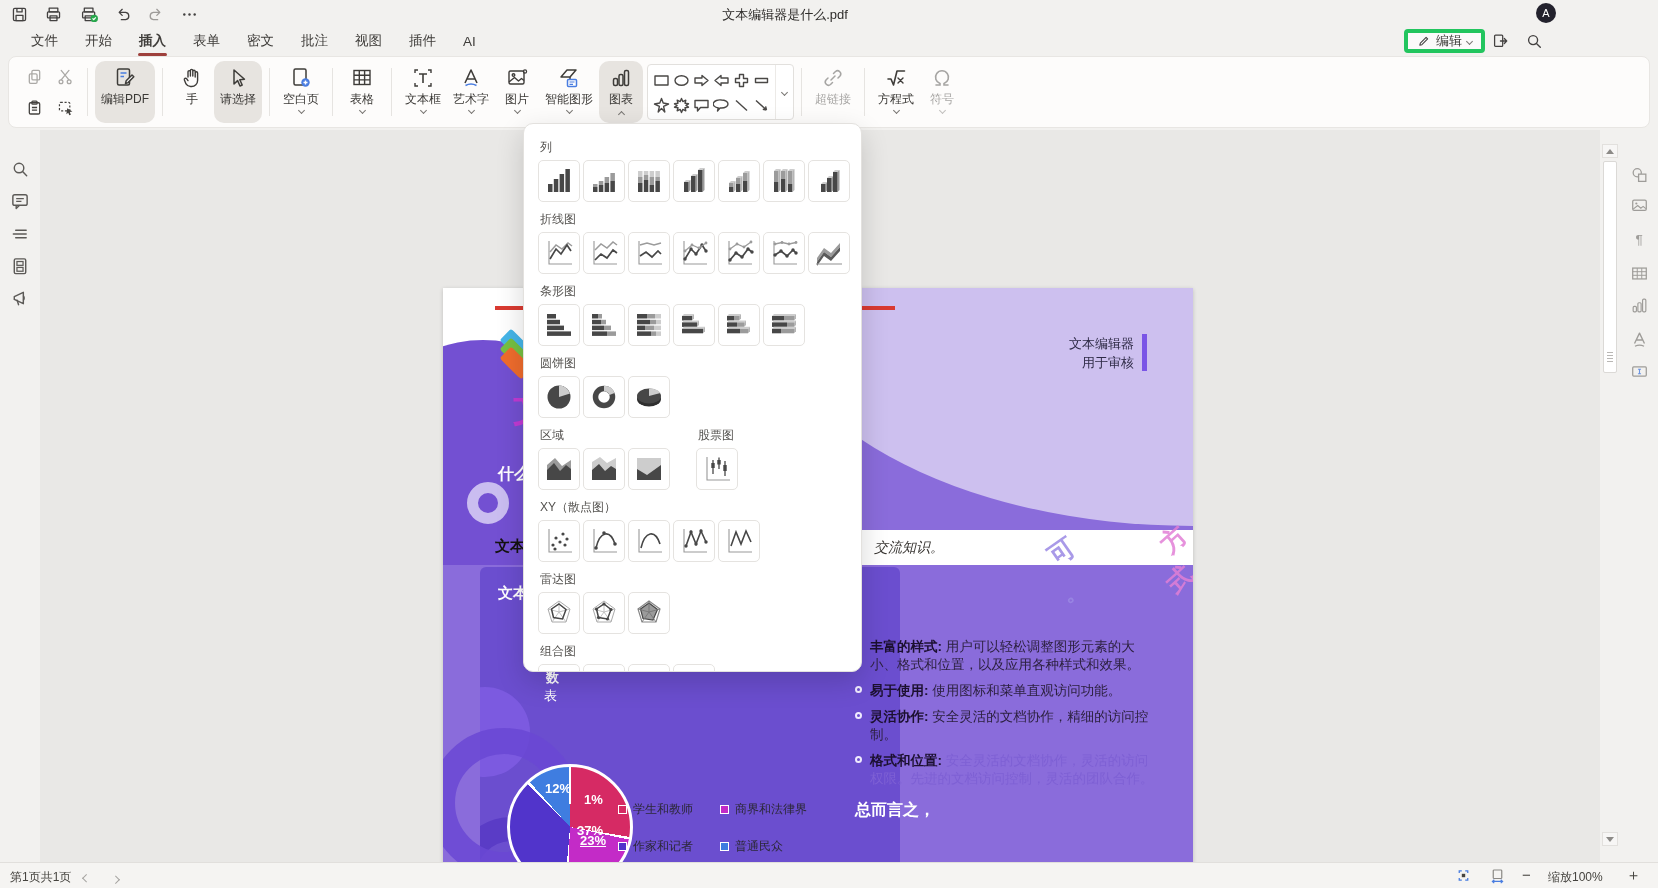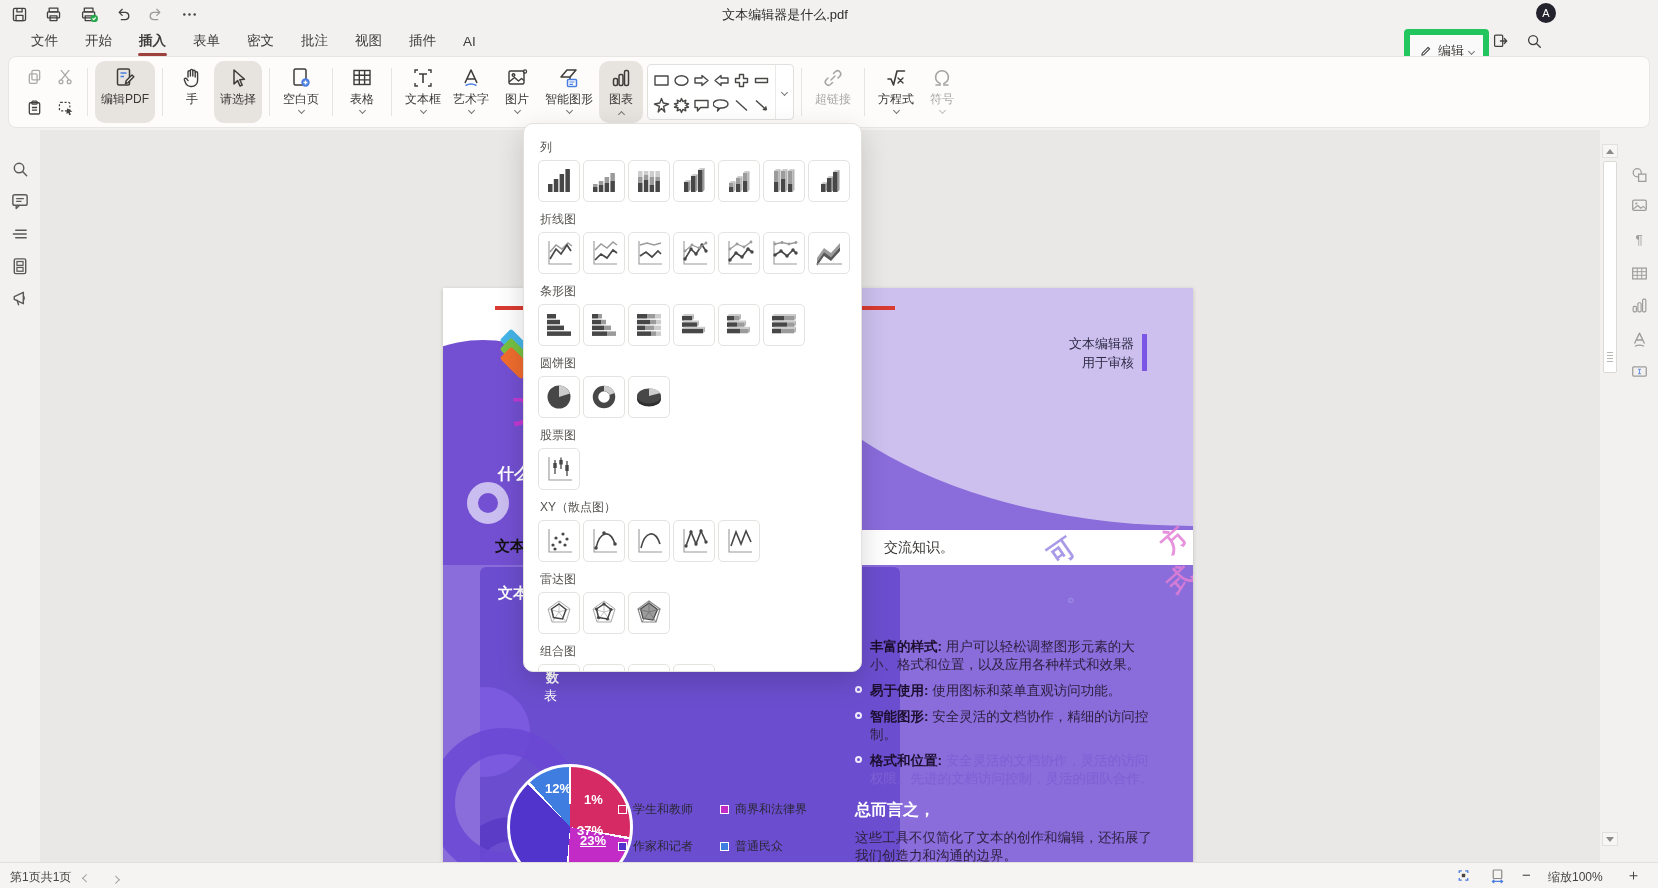--- a/index.html
+++ b/index.html
@@ -14,21 +14,21 @@
   .tb-ic svg{width:19px;height:19px;}
   .tb-title{position:absolute;top:6px;left:700px;width:170px;text-align:center;font-size:13px;color:#2f2d2b;}
   .avatar{position:absolute;top:3px;left:1536px;width:20px;height:20px;border-radius:50%;background:#23222d;color:#fff;font-size:11px;display:flex;align-items:center;justify-content:center;}
 
   
   .menubar{position:absolute;left:0;top:28px;width:100%;height:26px;}
   .menu-items{position:absolute;left:22px;top:0;display:flex;gap:9px;height:26px;align-items:center;}
   .mitem{font-size:13.5px;color:#3f3d3a;padding:2px 9px;position:relative;cursor:default;text-align:center;}
   .mitem.active{font-weight:bold;}
   .mitem.active::after{content:"";position:absolute;left:8px;right:8px;bottom:-4px;height:3px;background:#9e403c;border-radius:2px;}
-  .edit-btn{position:absolute;left:1404px;top:1px;height:23px;display:flex;align-items:center;gap:5px;padding:16px 9px;border:6px solid #22c55e;border-radius:4px;background:#fbfafa;font-size:13px;color:#3f3d3a;}
+  .edit-btn{position:absolute;left:1404px;top:1px;height:23px;display:flex;align-items:center;gap:5px;padding:8px 9px;border:4px solid #22c55e;border-radius:4px;background:#fbfafa;font-size:13px;color:#3f3d3a;}
   .mb-ic{position:absolute;top:2px;width:24px;height:22px;display:flex;align-items:center;justify-content:center;}
   .mb-ic svg{width:18px;height:18px;}
 
   
   .ribbon{position:absolute;left:8px;top:56px;width:1642px;height:72px;background:#fdfcfb;border:1px solid #e8e6e3;border-radius:8px;}
   .rb-row{position:absolute;left:10px;top:0;height:70px;display:flex;align-items:center;}
   .vsep{width:1px;height:48px;background:#e6e4e1;margin:0 7px;}
   .small-grid{display:grid;grid-template-columns:30px 30px;grid-template-rows:30px 30px;gap:1px;}
   .sm-btn{display:flex;align-items:center;justify-content:center;border-radius:3px;}
   .sm-btn svg{width:19px;height:19px;}
@@ -89,21 +89,21 @@
   .left-panel{position:absolute;left:37px;top:279px;width:420px;height:326px;background:#6b4ecf;border-radius:6px;overflow:hidden;}
   .lp-ring{position:absolute;left:-28px;top:250px;width:120px;height:120px;border-radius:50%;border:24px solid #5a3cc6;}
   .lp-circ{position:absolute;left:-40px;top:120px;width:90px;height:90px;border-radius:50%;background:#7c5ae0;}
   .bl-ring{position:absolute;left:-14px;top:440px;width:150px;height:150px;border-radius:50%;border:26px solid #6a48d4;opacity:.85;}
   .red-line{position:absolute;left:52px;top:18px;width:400px;height:4px;background:#d93a31;}
   .logo{position:absolute;left:54px;top:42px;width:40px;height:44px;}
   .logo i{position:absolute;left:4px;width:30px;height:30px;transform:rotate(45deg) scale(1,.55);border-radius:4px;}
   .doc-title{position:absolute;left:70px;top:96px;font-size:37px;font-weight:bold;color:#c23ad4;letter-spacing:2px;}
   .hero-h{position:absolute;left:55px;top:176px;font-size:16px;font-weight:bold;color:#fff;}
   .band-l{position:absolute;left:52px;top:249px;font-size:15px;font-weight:bold;color:#141210;}
-  .band-r{position:absolute;left:441px;top:251px;font-size:14px;color:#3a3734;}
+  .band-r{position:absolute;left:431px;top:251px;font-size:14px;color:#3a3734;font-style:italic;}
   .panel-h{position:absolute;left:55px;top:296px;font-size:15px;font-weight:bold;color:#fff;}
   .lfrag{position:absolute;color:#fff;font-size:13px;}
   .rbul{position:absolute;left:412px;top:350px;width:302px;}
   .bul{display:flex;gap:8px;margin-bottom:8px;}
   .bul .dot{flex:0 0 auto;width:7px;height:7px;border-radius:50%;border:2px solid #efeafe;margin-top:4px;}
   .bul .tx{font-size:13.5px;line-height:18px;color:#2d2140;}
   .bul .tx b{color:#1c1030;}
   .bul.muted .tx span{color:#7e60d4;}
   .sum-h{font-size:16px;font-weight:bold;color:#fff;margin:12px 0 8px;}
   .sum-t{font-size:13.5px;line-height:18px;color:#2d2140;}
@@ -521,28 +521,27 @@
           <div class="bul">
             <span class="dot"></span>
             <span class="tx"><b>丰富的样式:</b> <span>用户可以轻松调整图形元素的大小、格式和位置，以及应用各种样式和效果。</span></span>
           </div>
           <div class="bul">
             <span class="dot"></span>
             <span class="tx"><b>易于使用:</b> <span>使用图标和菜单直观访问功能。</span></span>
           </div>
           <div class="bul">
             <span class="dot"></span>
-            <span class="tx"><b>智能图形:</b> <span>安全灵活的文档协作，精细的访问控制。</span></span>
+            <span class="tx"><b>灵活协作:</b> <span>安全灵活的文档协作，精细的访问控制。</span></span>
           </div>
           <div class="bul muted">
             <span class="dot"></span>
             <span class="tx"><b>格式和位置:</b> <span>安全灵活的文档协作，灵活的访问权限。先进的文档访问控制，灵活的团队合作。</span></span>
           </div>
           <div class="sum-h">总而言之，</div>
-          <div class="sum-t">这些工具不仅简化了文本的创作和编辑，还拓展了我们创造力和沟通的边界。</div>
         </div>
 
       <div class="pie" id="pieEl" style="background: conic-gradient(rgb(255, 255, 255) 0%, rgb(255, 255, 255) 0.35%, rgb(214, 42, 100) 0.35%, rgb(214, 42, 100) 27.65%, rgb(255, 255, 255) 27.65%, rgb(255, 255, 255) 28.35%, rgb(195, 43, 199) 28.35%, rgb(195, 43, 199) 50.65%, rgb(255, 255, 255) 50.65%, rgb(255, 255, 255) 51.35%, rgb(81, 52, 203) 51.35%, rgb(81, 52, 203) 87.65%, rgb(255, 255, 255) 87.65%, rgb(255, 255, 255) 88.35%, rgb(63, 125, 224) 88.35%, rgb(63, 125, 224) 99.65%, rgb(255, 255, 255) 99.65%, rgb(255, 255, 255) 100.35%);"></div>
       <div id="pieLabels">
           <div class="pie-lb" style="left: 141px; top: 504px;">1%</div>
           <div class="pie-lb" style="left: 137px; top: 545px; text-decoration: underline;">23%</div>
           <div class="pie-lb" style="left: 87px; top: 535px; margin-left: 47px;">37%</div>
           <div class="pie-lb" style="left: 102px; top: 493px;">12%</div>
         </div>
       <div id="legend">
@@ -920,20 +919,43 @@
               <svg viewBox="0 0 34 34">
                 <ellipse cx="17" cy="19" rx="12" ry="7.5" fill="#2f2f2f"></ellipse>
                 <ellipse cx="17" cy="16" rx="12" ry="7.5" fill="#474747"></ellipse>
                 <path d="M17 16 L17 8.5 A12 7.5 0 0 1 28.5 13 Z" fill="#cdcdcd"></path>
               </svg>
             </div>
           </div>
         </div>
       </div>
       <div class="cm-row">
+        <div>
+          <div class="cm-label">区域</div>
+          <div class="cm-grid">
+            <div class="cm-box">
+              <svg viewBox="0 0 34 34">
+                <polygon points="5,28 5,13 13,6 20,14 29,8 29,28" fill="#9b9b9b"></polygon>
+                <polygon points="5,28 5,18 12,11 18,19 24,13 29,17 29,28" fill="#474747"></polygon>
+              </svg>
+            </div>
+            <div class="cm-box">
+              <svg viewBox="0 0 34 34">
+                <polygon points="5,28 5,10 13,5 20,11 29,6 29,28" fill="#cdcdcd"></polygon>
+                <polygon points="5,28 5,18 12,12 18,19 24,14 29,17 29,28" fill="#474747"></polygon>
+              </svg>
+            </div>
+            <div class="cm-box">
+              <svg viewBox="0 0 34 34">
+                <rect x="5" y="6" width="24" height="22" fill="#cdcdcd"></rect>
+                <polygon points="5,28 5,17 15,23 29,13 29,28" fill="#474747"></polygon>
+              </svg>
+            </div>
+          </div>
+        </div>
         <div>
           <div class="cm-label">股票图</div>
           <div class="cm-grid">
             <div class="cm-box">
               <svg viewBox="0 0 34 34">
                 <path d="M7 5 V28 H30" stroke="#999" stroke-width="1.1" fill="none"></path>
                 <line x1="13" y1="8" x2="13" y2="22" stroke="#474747" stroke-width="1.3"></line>
                 <rect x="11.3" y="11" width="3.4" height="5" fill="#474747"></rect>
                 <line x1="19" y1="5.5" x2="19" y2="17" stroke="#474747" stroke-width="1.3"></line>
                 <rect x="17.3" y="8" width="3.4" height="4.5" fill="#474747"></rect>

